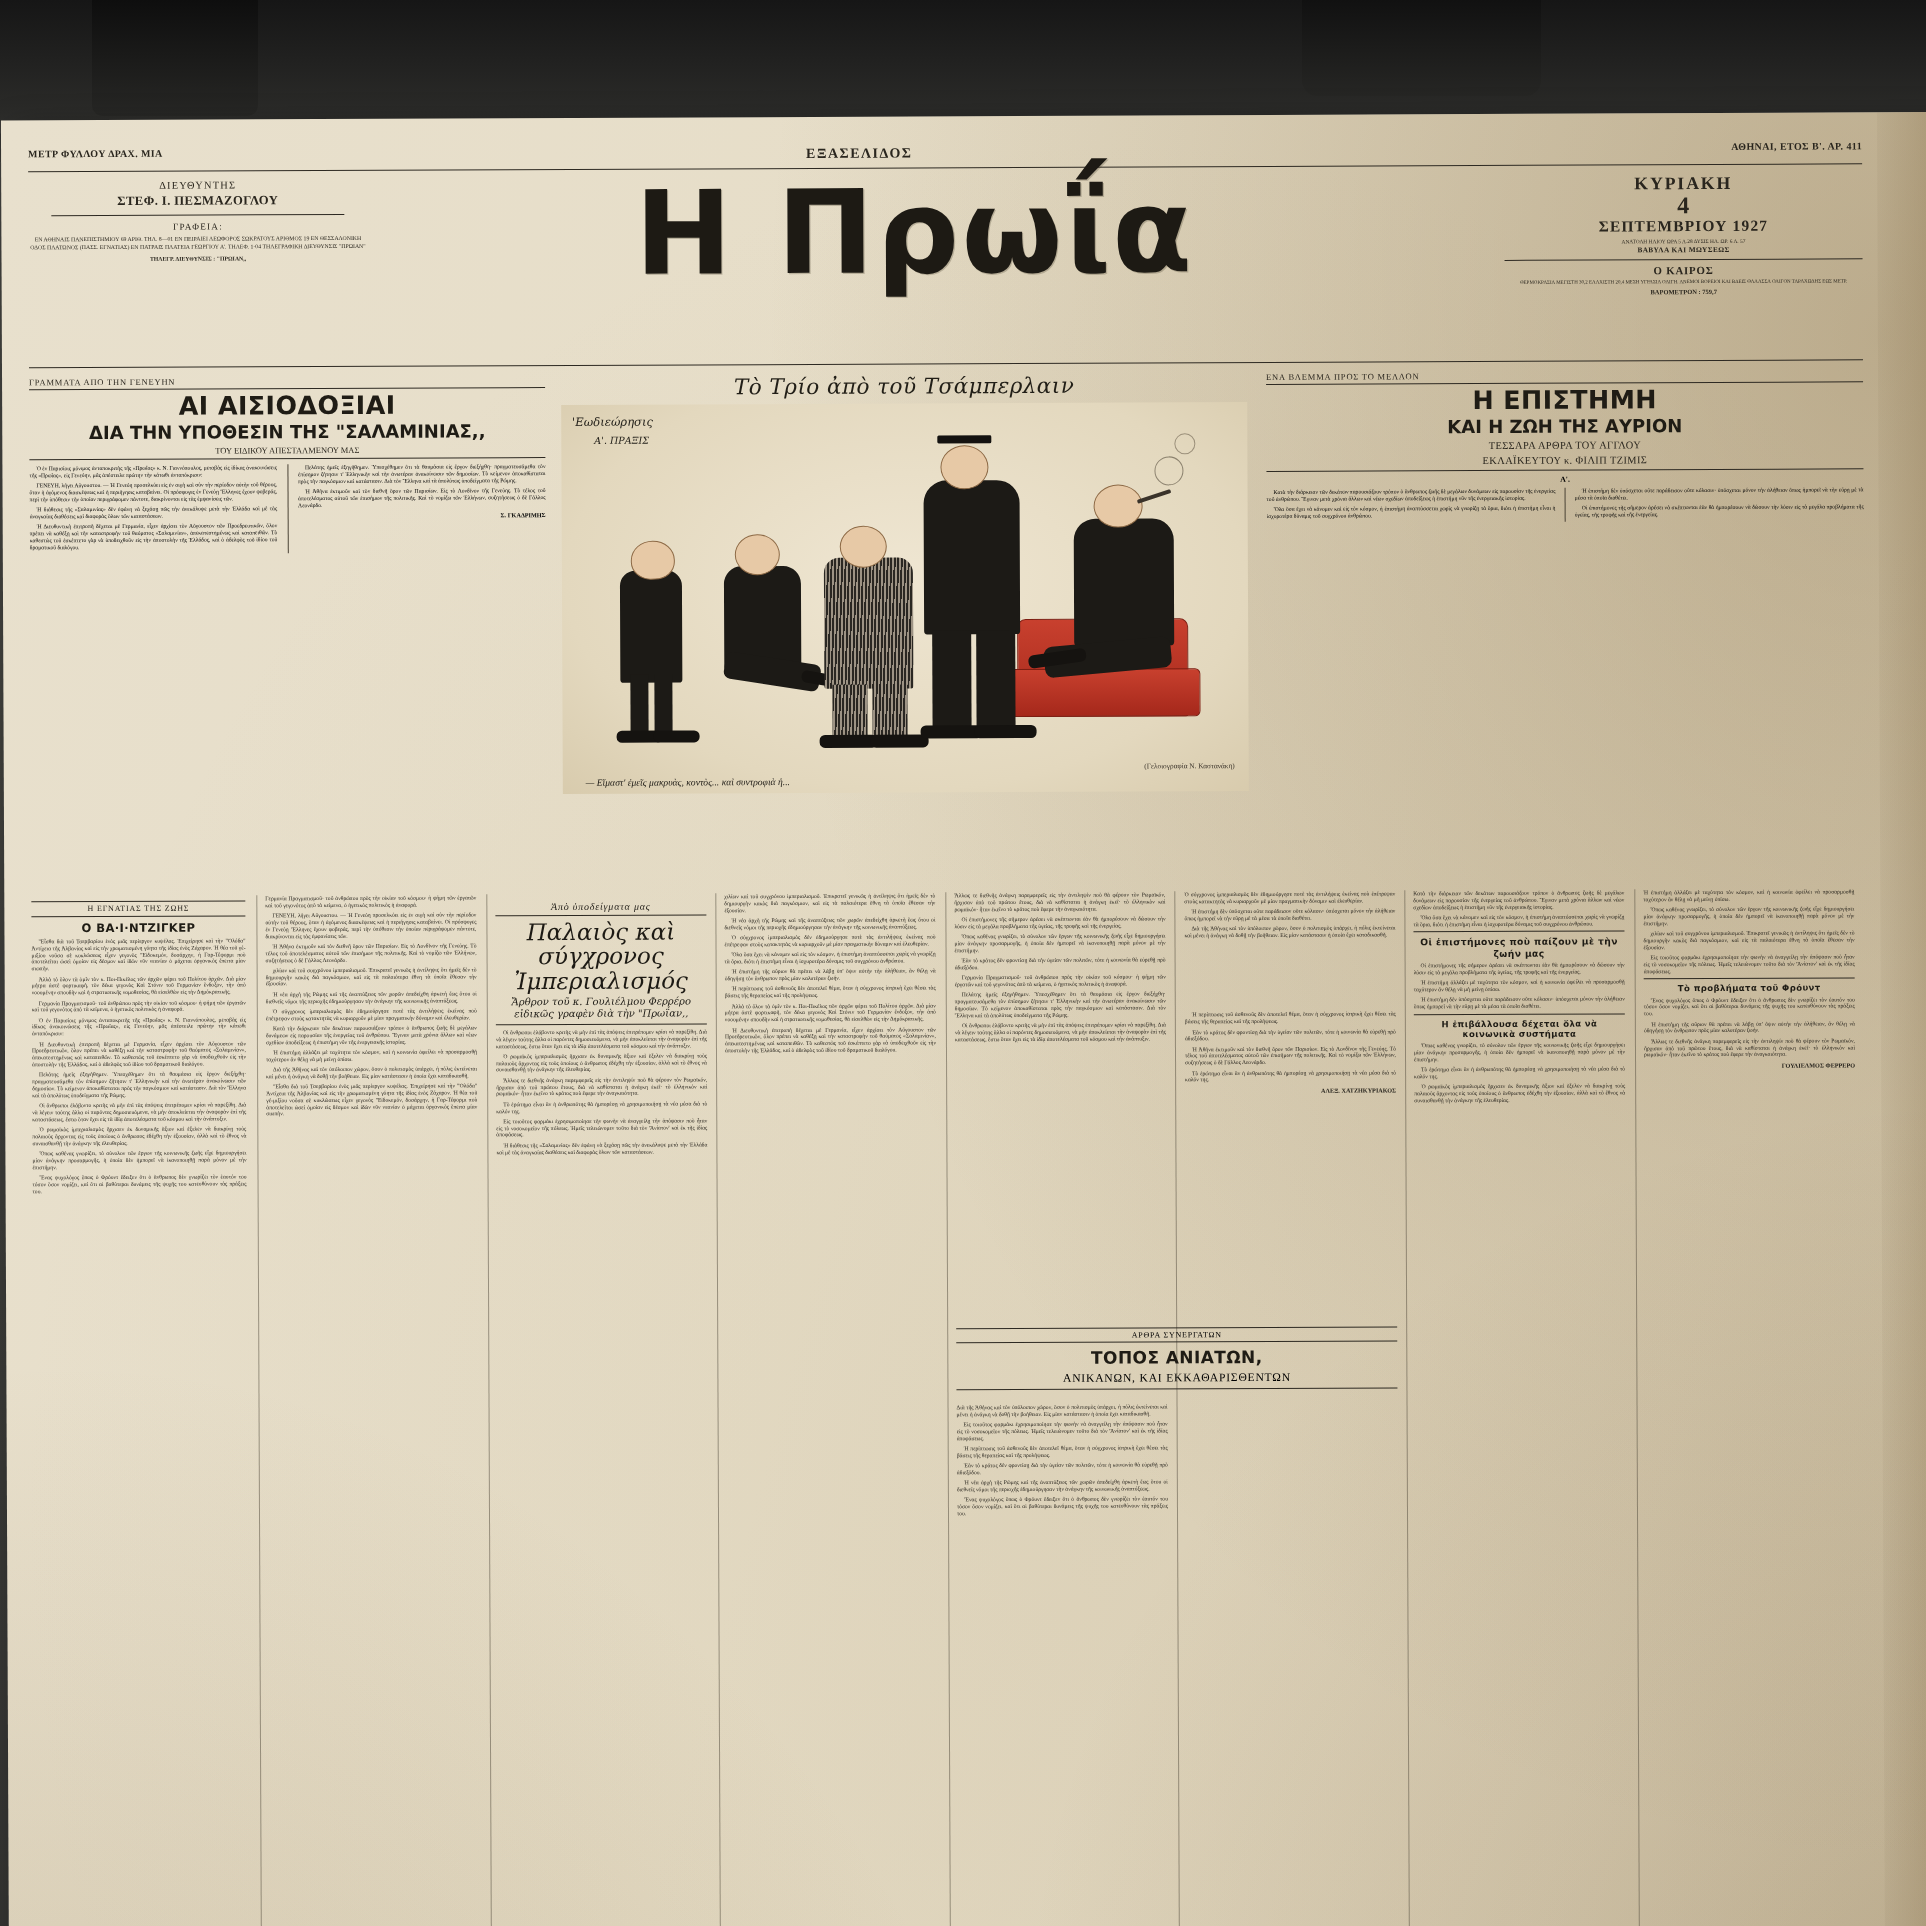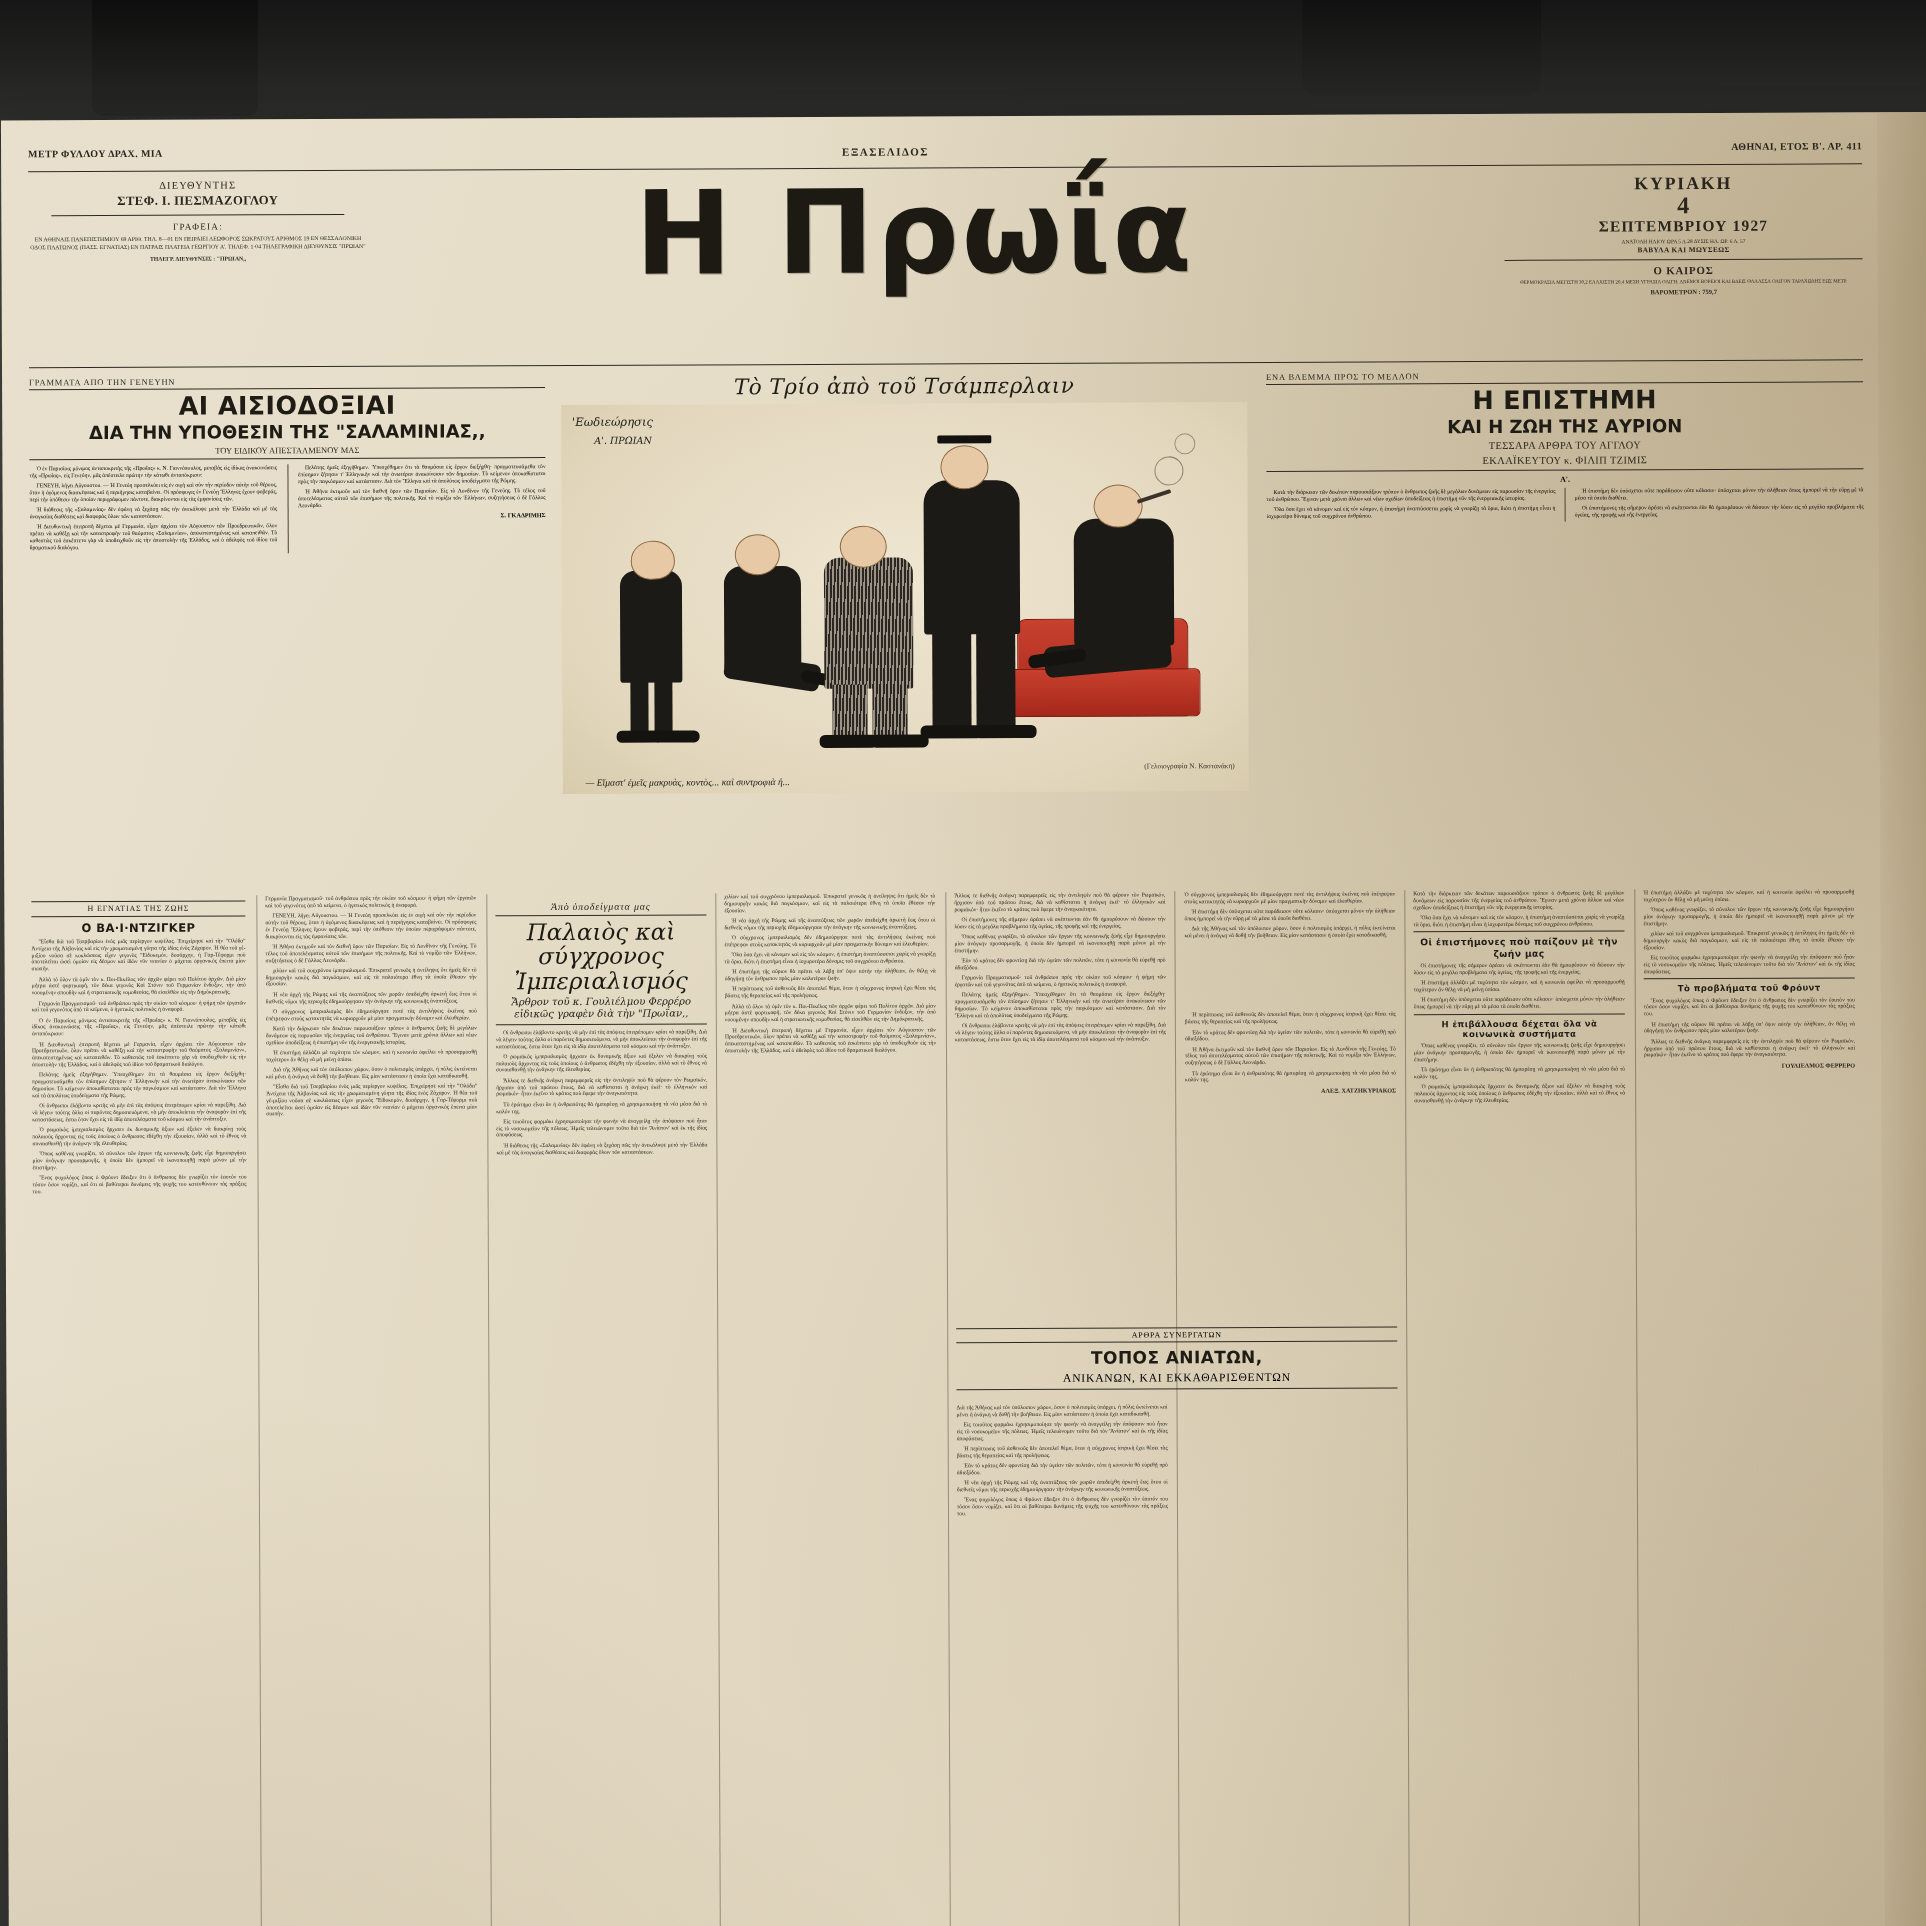--- a/index.html
+++ b/index.html
@@ -88,21 +88,21 @@
   #masthead-rule-top {
     position: absolute; left: 0; right: 0; top: 30px;
     border-top: 0.8px solid #2d2922;
   }
   #price-line {
     position: absolute; left: 0; top: 7px;
     font-size: 10px; letter-spacing: 0.4px; font-weight: bold; color: #2a261e;
   }
   #esaselidos {
     position: absolute; left: 778px; top: 7.7px;
-    font-size: 11px; letter-spacing: 1.5px; font-weight: bold; color: #2a261e; margin-left: 36px;
+    font-size: 14px; letter-spacing: 1.5px; font-weight: bold; color: #2a261e;
   }
   #issue-line {
     position: absolute; right: 0; top: 7px;
     font-size: 10px; letter-spacing: 0.4px; font-weight: bold; color: #2a261e;
   }
 
   #mast-left {
     position: absolute; left: 0; top: 39px; width: 339px;
     text-align: center; color: #2a261e;
   }
@@ -373,21 +373,21 @@
             <div class="byline">Σ. ΓΚΑΔΡΙΜΗΣ</div>
           </div>
         </div>
       </div>
 
       <div class="band-col" id="band-mid">
         <div id="cartoon-title">Τὸ Τρίο ἀπὸ τοῦ Τσάμπερλαιν</div>
 
         <div id="cartoon-frame">
           <div class="cart-label" style="left:10.8px; top:10px;">'Εωδιεώρησις</div>
-          <div class="cart-label" style="left:33px; top:30px; font-size:9.6px;">Α'. ΠΡΩΙΑΝ</div>
+          <div class="cart-label" style="left:33px; top:30px; font-size:9.6px;">Α'. ΠΡΑΞΙΣ</div>
 
           <div class="fig redcouch" style="left:455px; top:216px; width:169px; height:96px; border-radius:8.5px 8.5px 2.3px 2.3px;"></div>
           <div class="fig redcouch" style="left:443px; top:266px; width:193px; height:46px; border-radius:5.4px;"></div>
 
           <div class="fig suit-dark" style="left:58px; top:166px; width:62px; height:112px; border-radius:15.4px 15.4px 3.1px 3.1px;"></div>
           <div class="fig skin" style="left:69px; top:136px; width:42px; height:37px; border-radius:50% 50% 45% 45%;"></div>
           <div class="fig suit-dark" style="left:68px; top:270px; width:17.7px; height:62px;"></div>
           <div class="fig suit-dark" style="left:92px; top:270px; width:17.7px; height:62px;"></div>
           <div class="fig" style="left:54px; top:326px; width:46px; height:11.6px; background:#151310; border-radius:5.4px;"></div>
           <div class="fig" style="left:91px; top:326px; width:46px; height:11.6px; background:#151310; border-radius:5.4px;"></div>

